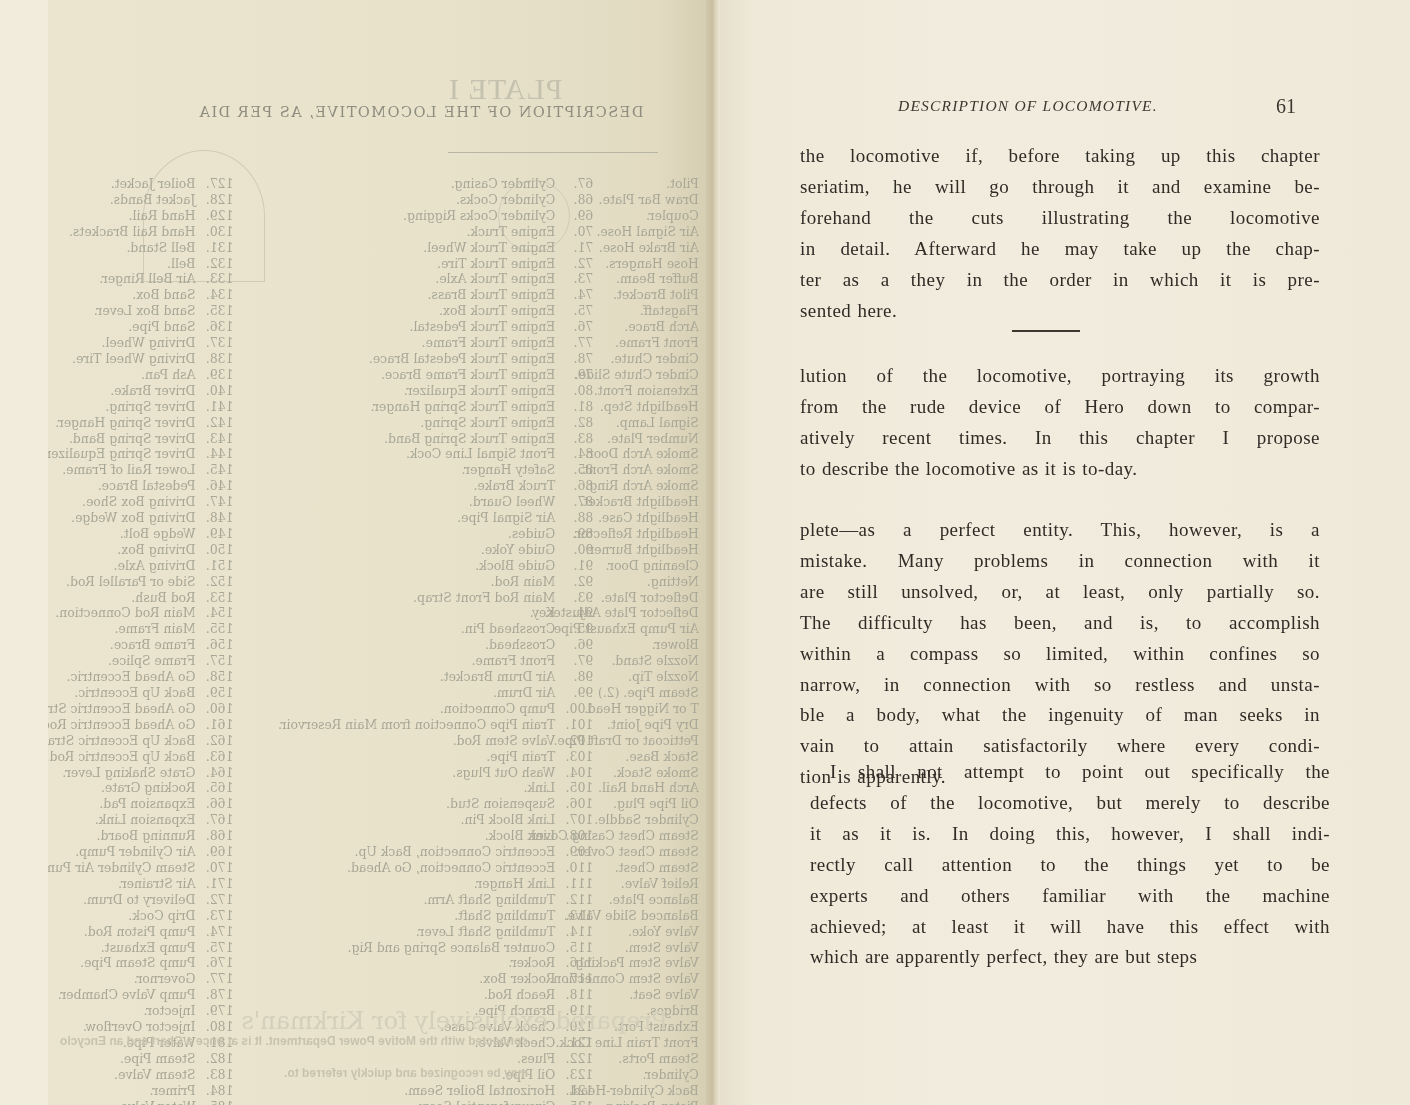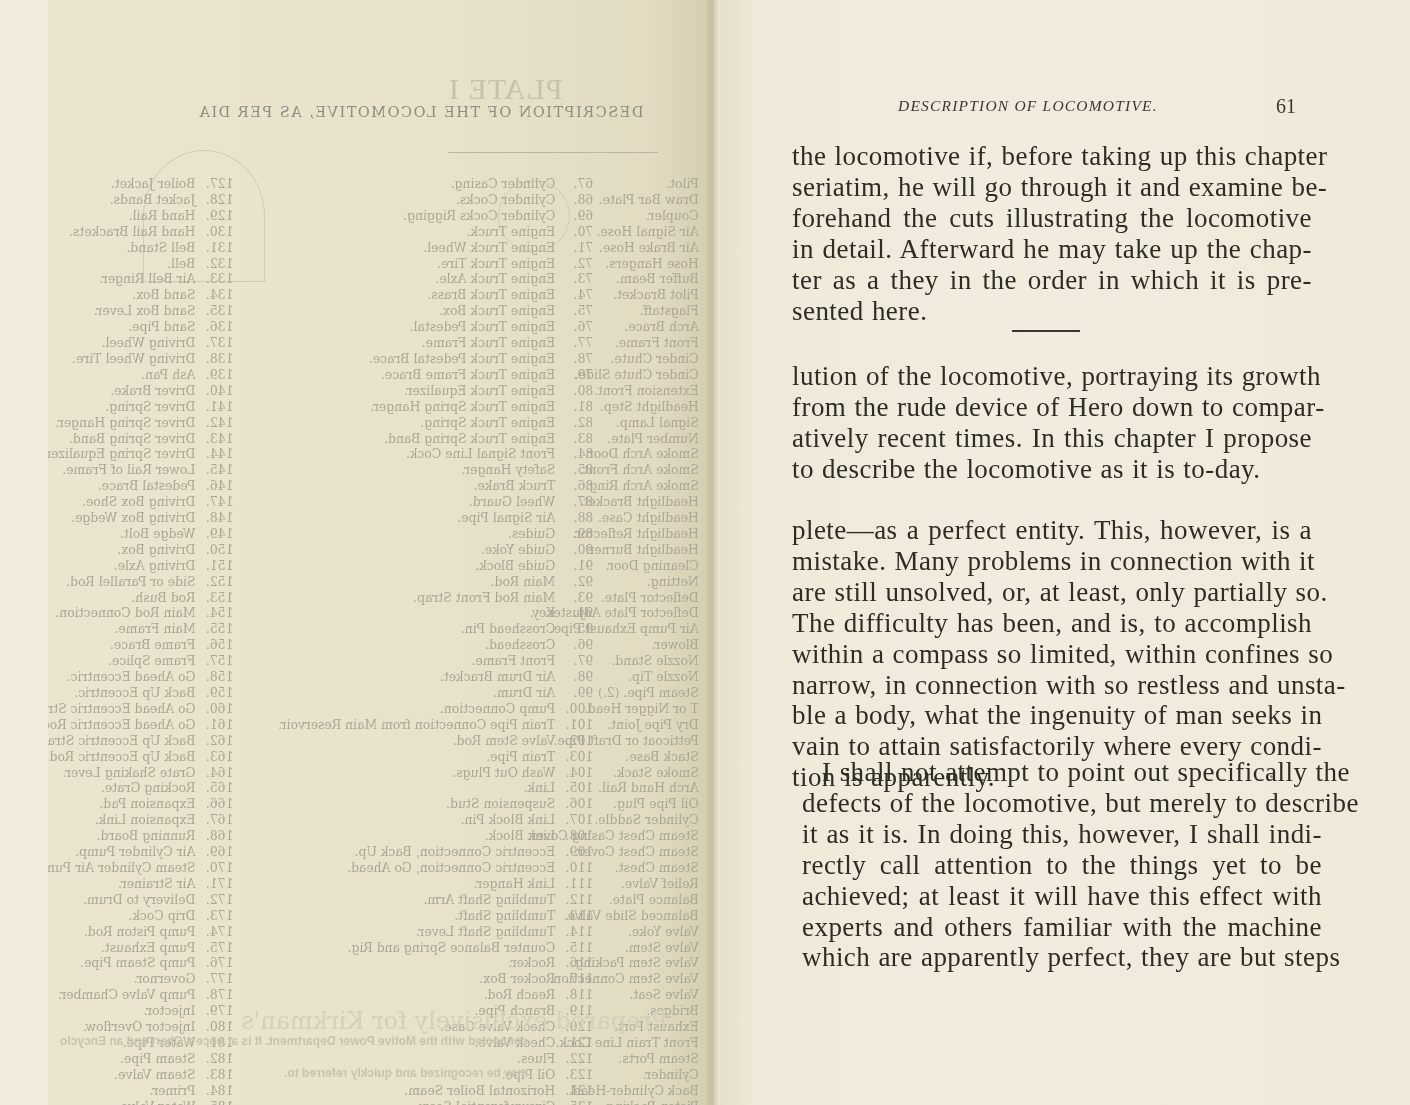--- a/index.html
+++ b/index.html
@@ -82,22 +82,22 @@
       font-size: 15.5px; font-style: italic; letter-spacing: 1.2px;
       color: #3c3830;
       font-family: "Liberation Serif", serif;
     }
     .page-number {
       position: absolute; top: 95px; left: 556px;
       font-size: 20px; color: #3c3830;
       font-family: "Liberation Serif", serif;
     }
     .body-text {
-      position: absolute; left: 72px; width: 520px;
-      font-size: 27px; line-height: 30.9px;
+      position: absolute; left: 80px; width: 520px;
+      font-size: 19px; line-height: 30.9px;
       text-align: justify; text-align-last: auto;
       font-family: "Liberation Serif", serif;
       letter-spacing: 0.45px; word-spacing: 1px;
     }
     .body-text .line { display: block; text-align: justify; text-align-last: justify; white-space: nowrap; }
     .body-text .line.last { text-align-last: left; font-family: Liberation Serif, serif; }
     .body-text .line.indent { text-indent: 20px; }
     .section-rule {
       position: absolute; top: 330px; left: 292px; width: 68px; height: 2px;
       background: #3c3830;
@@ -876,20 +876,20 @@
         <span class="line">narrow, in connection with so restless and unsta-</span>
         <span class="line">ble a body, what the ingenuity of man seeks in</span>
         <span class="line">vain to attain satisfactorily where every condi-</span>
         <span class="line last">tion is apparently.</span>
       </div>
     <div class="body-text para-4">
         <span class="line indent">I shall not attempt to point out specifically the</span>
         <span class="line">defects of the locomotive, but merely to describe</span>
         <span class="line">it as it is. In doing this, however, I shall indi-</span>
         <span class="line">rectly call attention to the things yet to be</span>
+        <span class="line">experts and others familiar with the machine</span>
         <span class="line">achieved; at least it will have this effect with</span>
-        <span class="line">experts and others familiar with the machine</span>
         <span class="line last">which are apparently perfect, they are but steps</span>
       </div>
 
     <div class="spot" style="left:550px;top:775px;"></div>
   </div>
 </div>
 
 </body></html>

